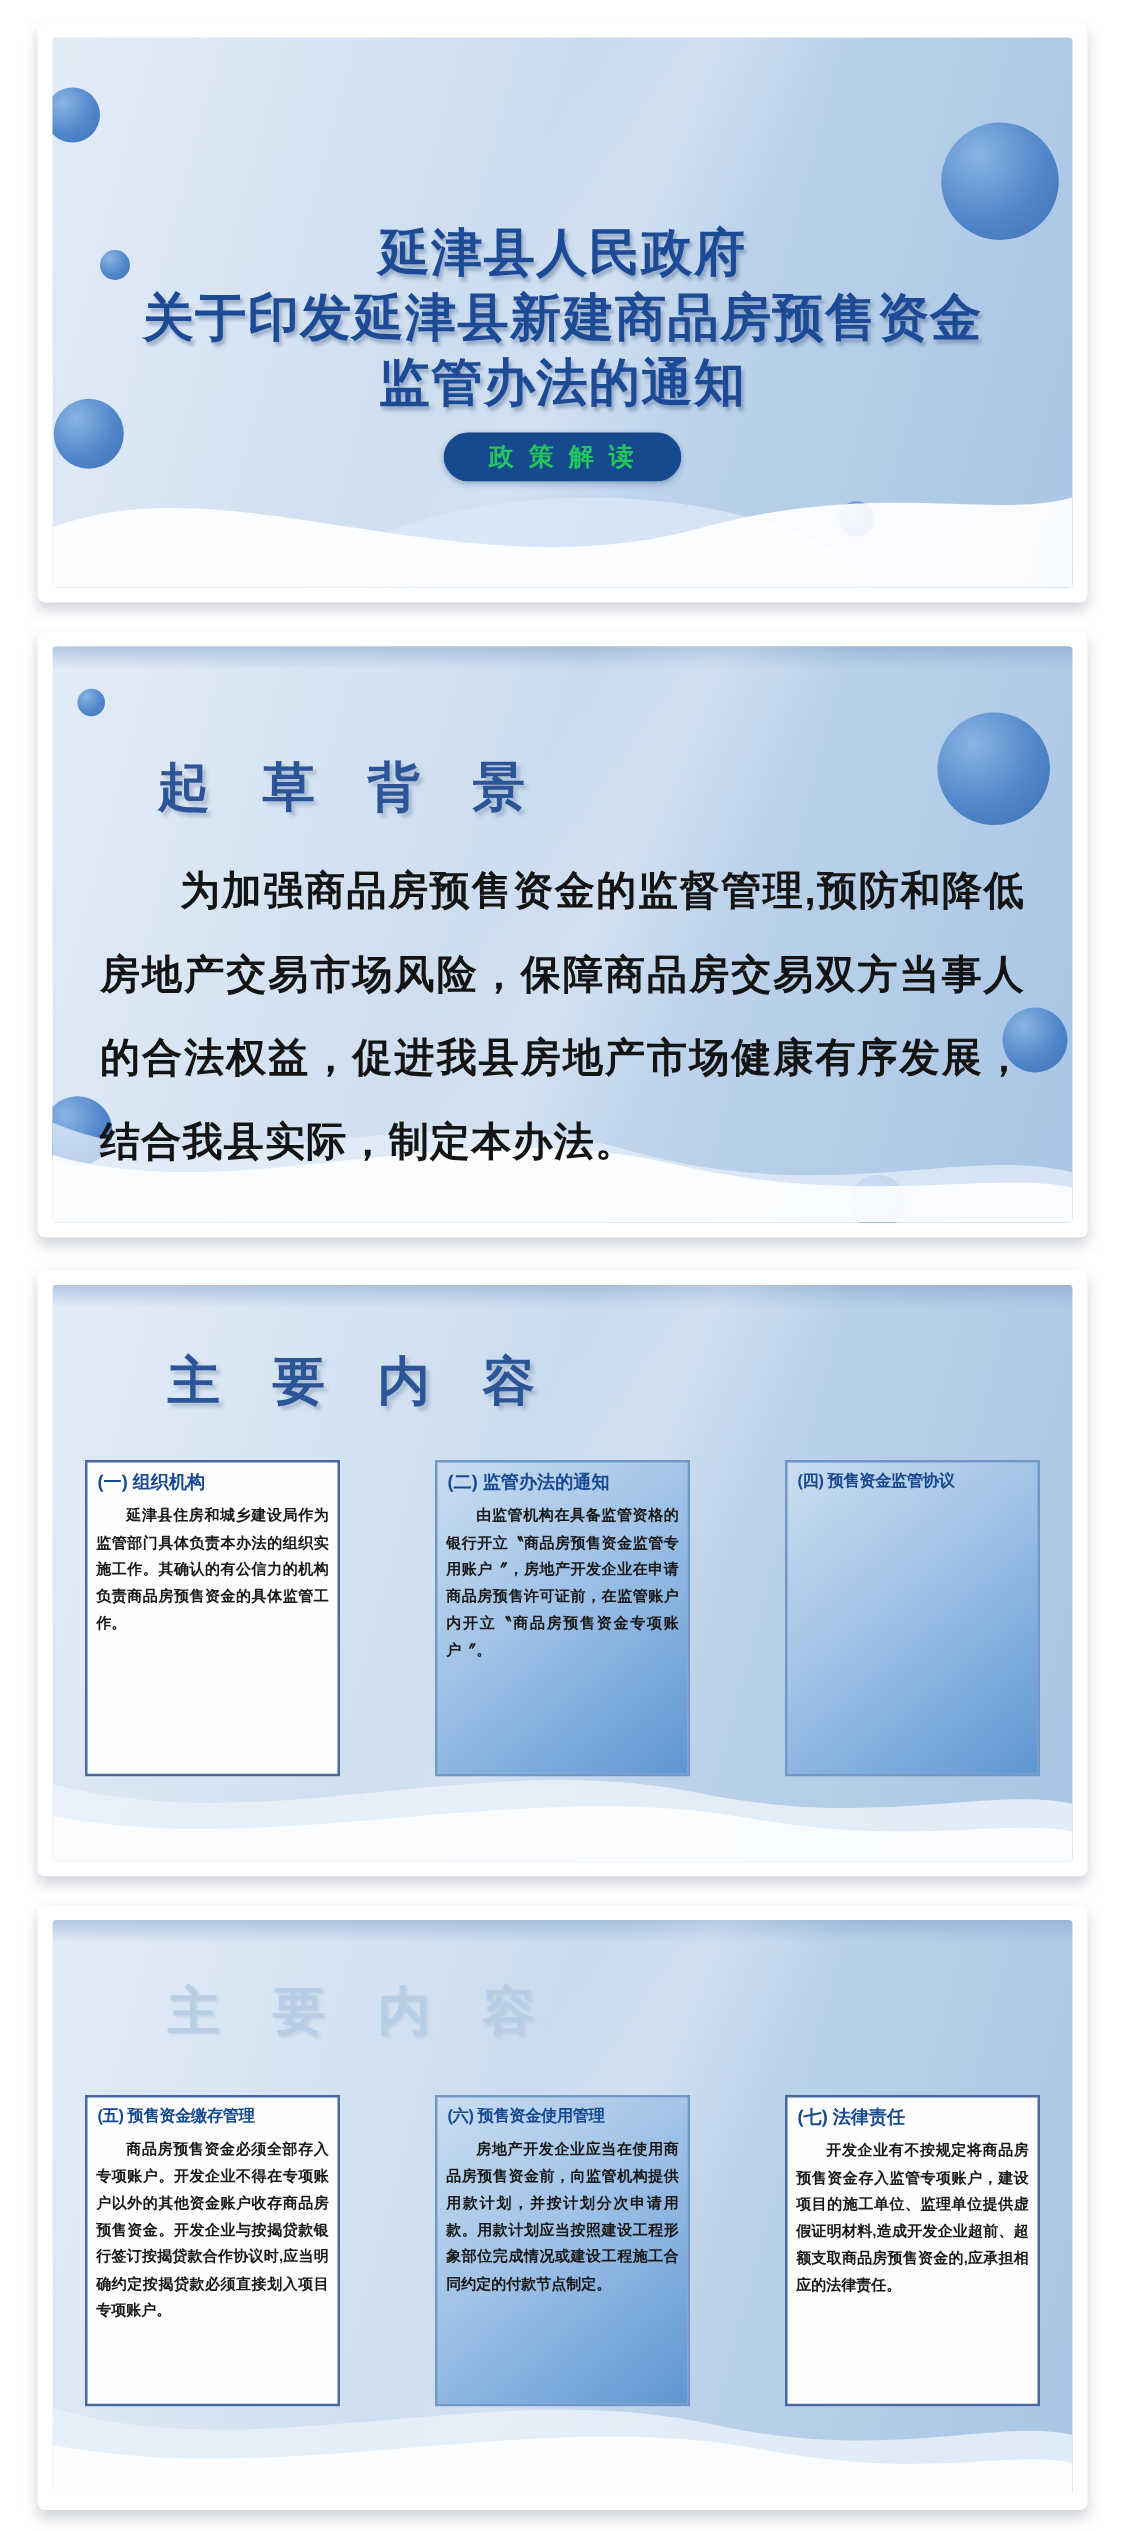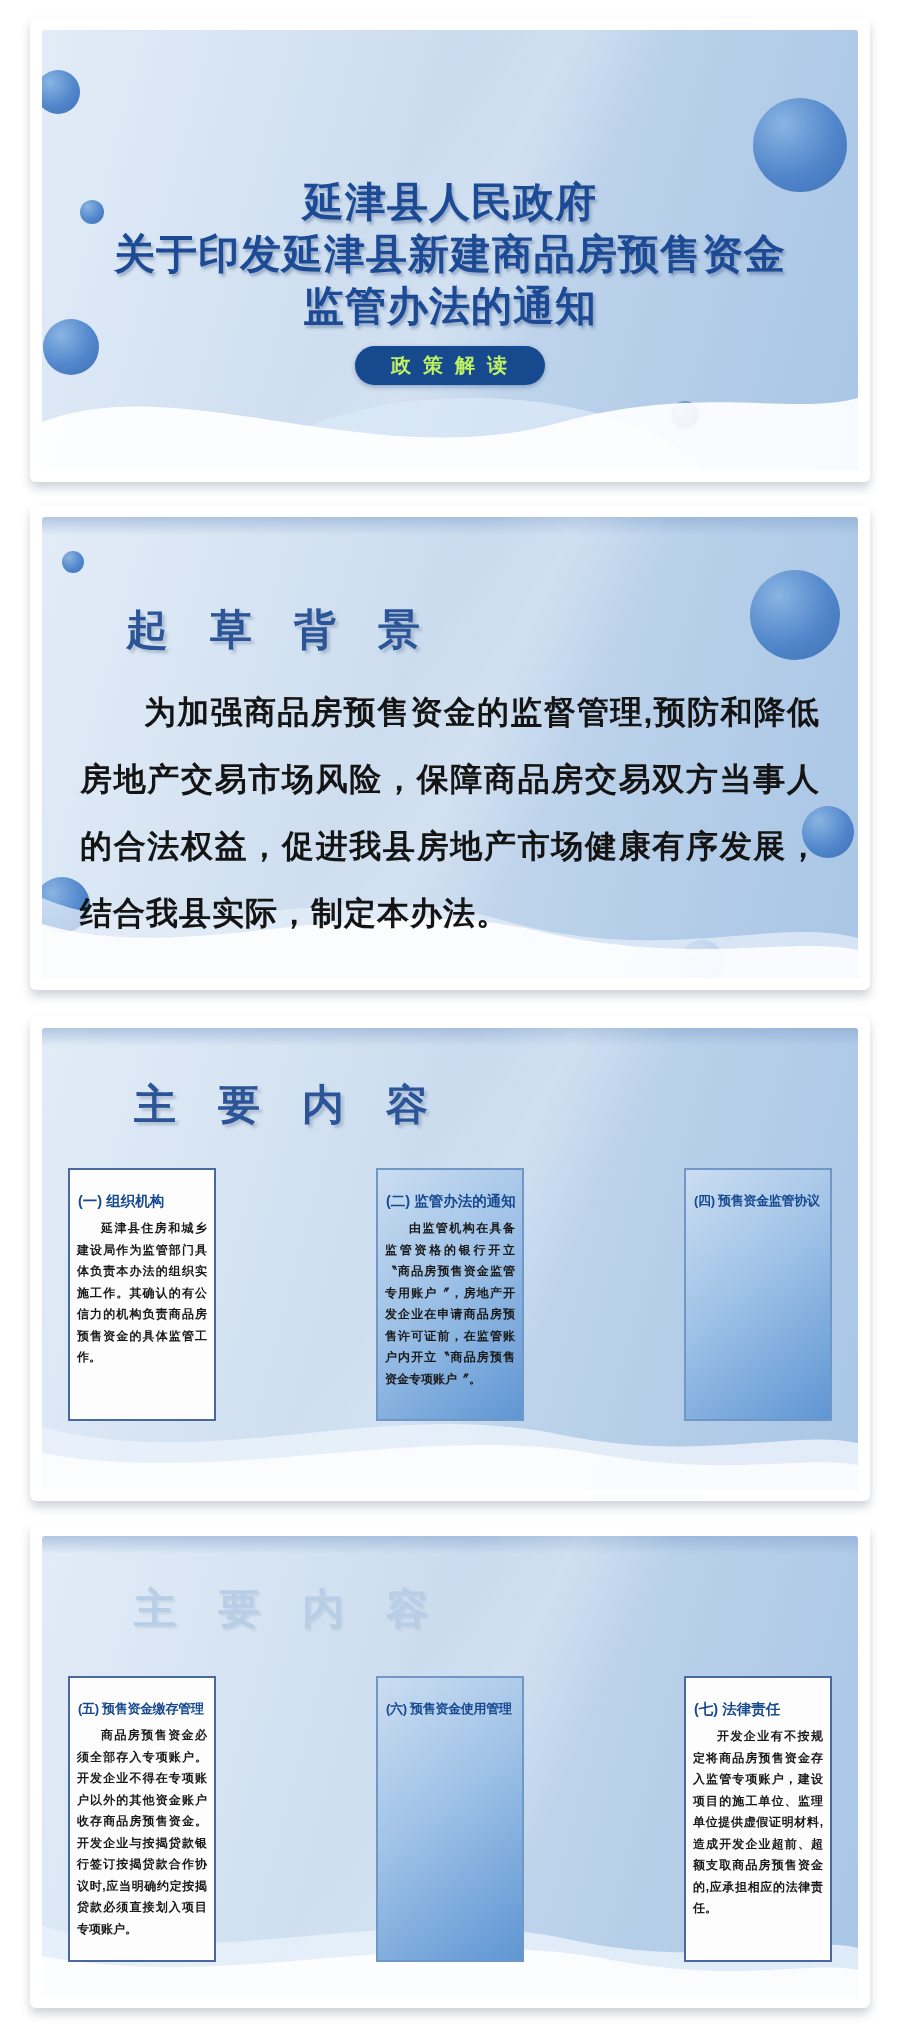--- a/index.html
+++ b/index.html
@@ -24,42 +24,42 @@
        background:radial-gradient(circle at 32% 28%,#8ab4e2,#5287cc 55%,#3e6fb4 100%);}
   .wave{position:absolute;left:0;right:0;bottom:0;width:100%;height:120px;z-index:2;display:block;}
 
   .content{position:relative;z-index:3;}
 
   
   .main-title{margin:146px 0 0 0;text-align:center;
       font-family:"Liberation Serif","DejaVu Serif",serif;font-weight:bold;
       font-size:41px;line-height:52px;color:#1c4a94;letter-spacing:1px;
       text-shadow:2px 3px 3px rgba(40,70,120,.35);}
-  .badge{margin:14px auto 0 auto;width:fit-content;background:#16498e;color:#bef264;
+  .badge{margin:14px auto 0 auto;width:fit-content;background:#16498e;color:#22c55e;
       font-size:20px;font-weight:bold;letter-spacing:12px;padding:6px 26px 6px 36px;
       border-radius:20px;box-shadow:0 2px 5px rgba(20,60,120,.35);}
 
   
   .section-heading{margin:0;font-size:42px;font-weight:bold;color:#2c5598;
       letter-spacing:1em;line-height:50px;text-shadow:3px 3px 3px rgba(110,130,160,.40);}
   #card2 .section-heading{margin:88px 0 0 84px;}
   #card3 .section-heading{margin:52px 0 0 92px;}
   #card4 .section-heading{margin:48px 0 0 92px;color:#b7cee6;
       text-shadow:2px 2px 2px rgba(160,180,205,.35);}
 
   
   .bg-paragraph{margin:24px 38px 0 38px;font-size:32px;font-weight:600;line-height:67px;
       color:#141414;text-align:justify;text-indent:2em;letter-spacing:1px;}
 
   
   .cols{display:flex;justify-content:space-between;align-items:stretch;}
   #card3 .cols{margin:38px 26px 0 26px;}
   #card4 .cols{margin:42px 26px 0 26px;}
-  .col{width:148px;box-sizing:border-box;border:2px solid #49699e;background:#fdfdfe;
-      padding:20px 7px;}
+  .col{width:204px;box-sizing:border-box;border:2px solid #49699e;background:#fdfdfe;
+      padding:4px 7px;}
   #card3 .col{min-height:253px;}
   #card4 .col{min-height:249px;}
   .col.blue{background:linear-gradient(140deg,#cbddf1 0%,#9fc2e7 45%,#5f96d3 100%);
       border-color:#7097c5;}
   .col-header{font-size:14.5px;font-weight:bold;color:#17498f;white-space:nowrap;
       margin:2px 0 7px 1px;}
   .col-header.tight{font-size:13px;letter-spacing:-0.3px;}
   .col-body{font-size:12px;line-height:21.5px;font-weight:600;color:#191919;
       text-align:justify;text-indent:2em;}
 </style>
@@ -141,20 +141,21 @@
       </svg>
       <div class="content">
         <h2 class="section-heading">主要内容</h2>
         <div class="cols">
           <div class="col">
             <div class="col-header tight">(五) 预售资金缴存管理</div>
             <div class="col-body">商品房预售资金必须全部存入专项账户。开发企业不得在专项账户以外的其他资金账户收存商品房预售资金。开发企业与按揭贷款银行签订按揭贷款合作协议时,应当明确约定按揭贷款必须直接划入项目专项账户。</div>
           </div>
           <div class="col blue">
             <div class="col-header tight">(六) 预售资金使用管理</div>
+            <div class="col-body">房地产开发企业应当在使用商品房预售资金前，向监管机构提供用款计划，并按计划分次申请用款。用款计划应当按照建设工程形象部位完成情况或建设工程施工合同约定的付款节点制定。</div>
           </div>
           <div class="col">
             <div class="col-header">(七) 法律责任</div>
             <div class="col-body">开发企业有不按规定将商品房预售资金存入监管专项账户，建设项目的施工单位、监理单位提供虚假证明材料,造成开发企业超前、超额支取商品房预售资金的,应承担相应的法律责任。</div>
           </div>
         </div>
       </div>
     </div>
   </section>
 

